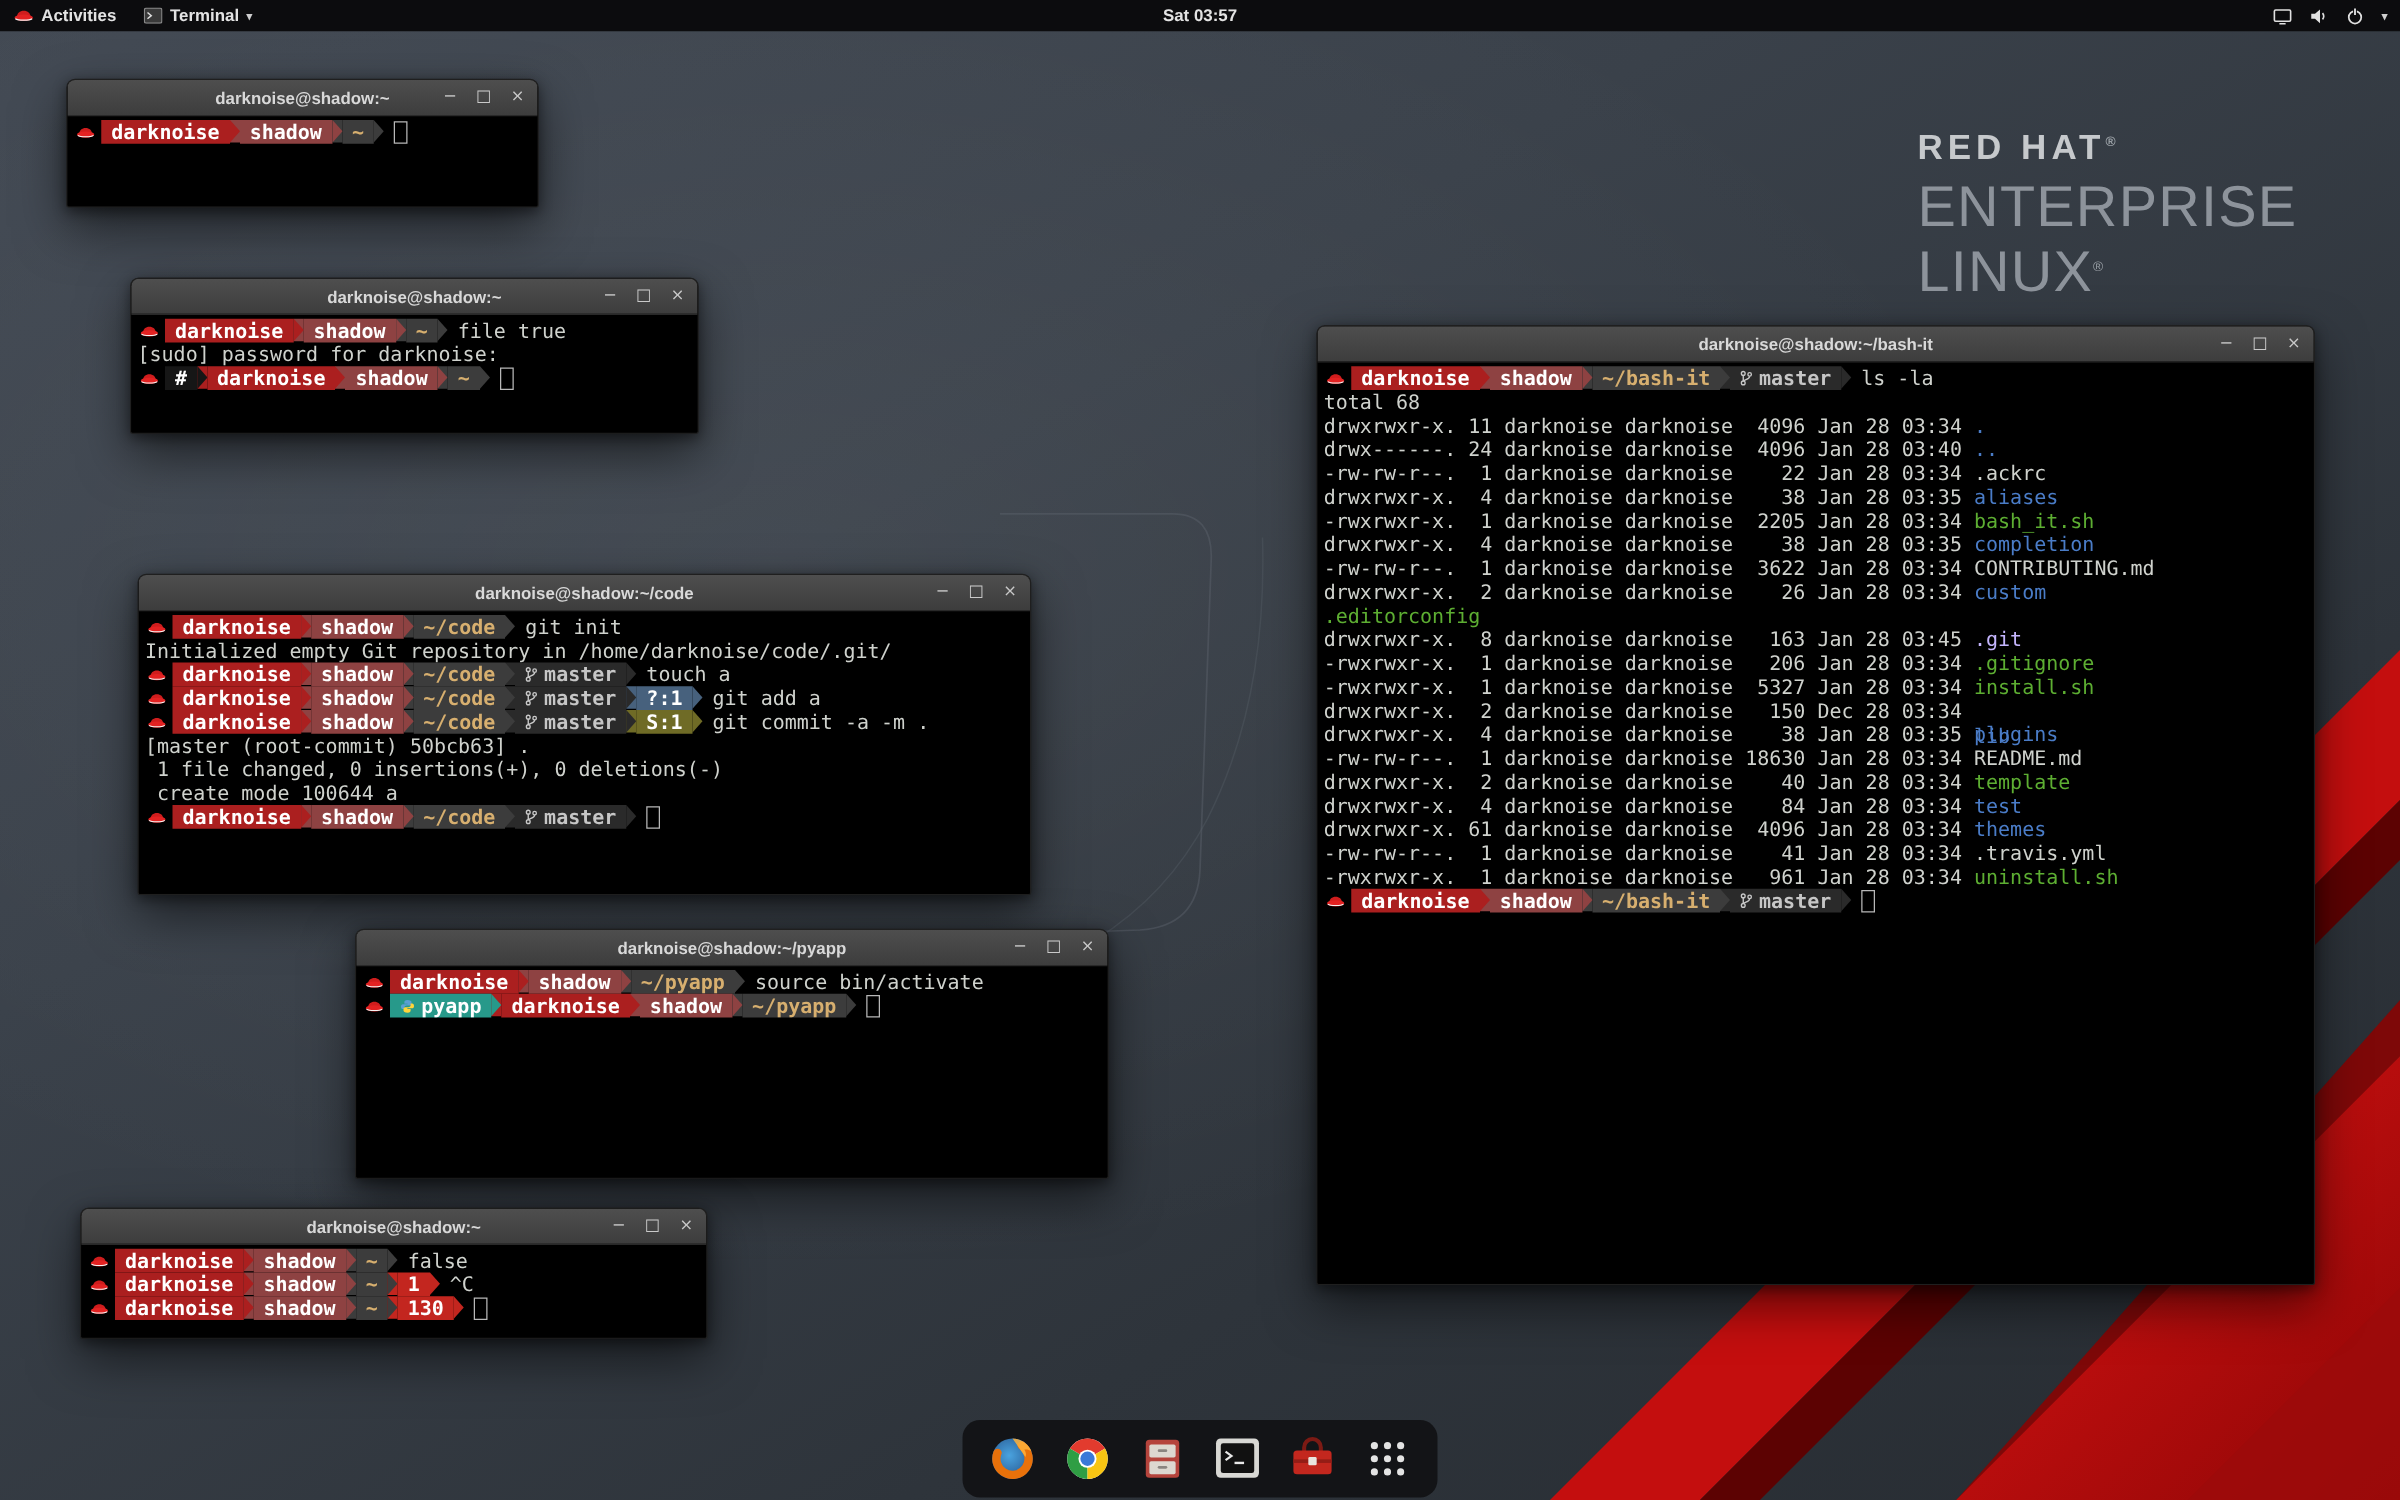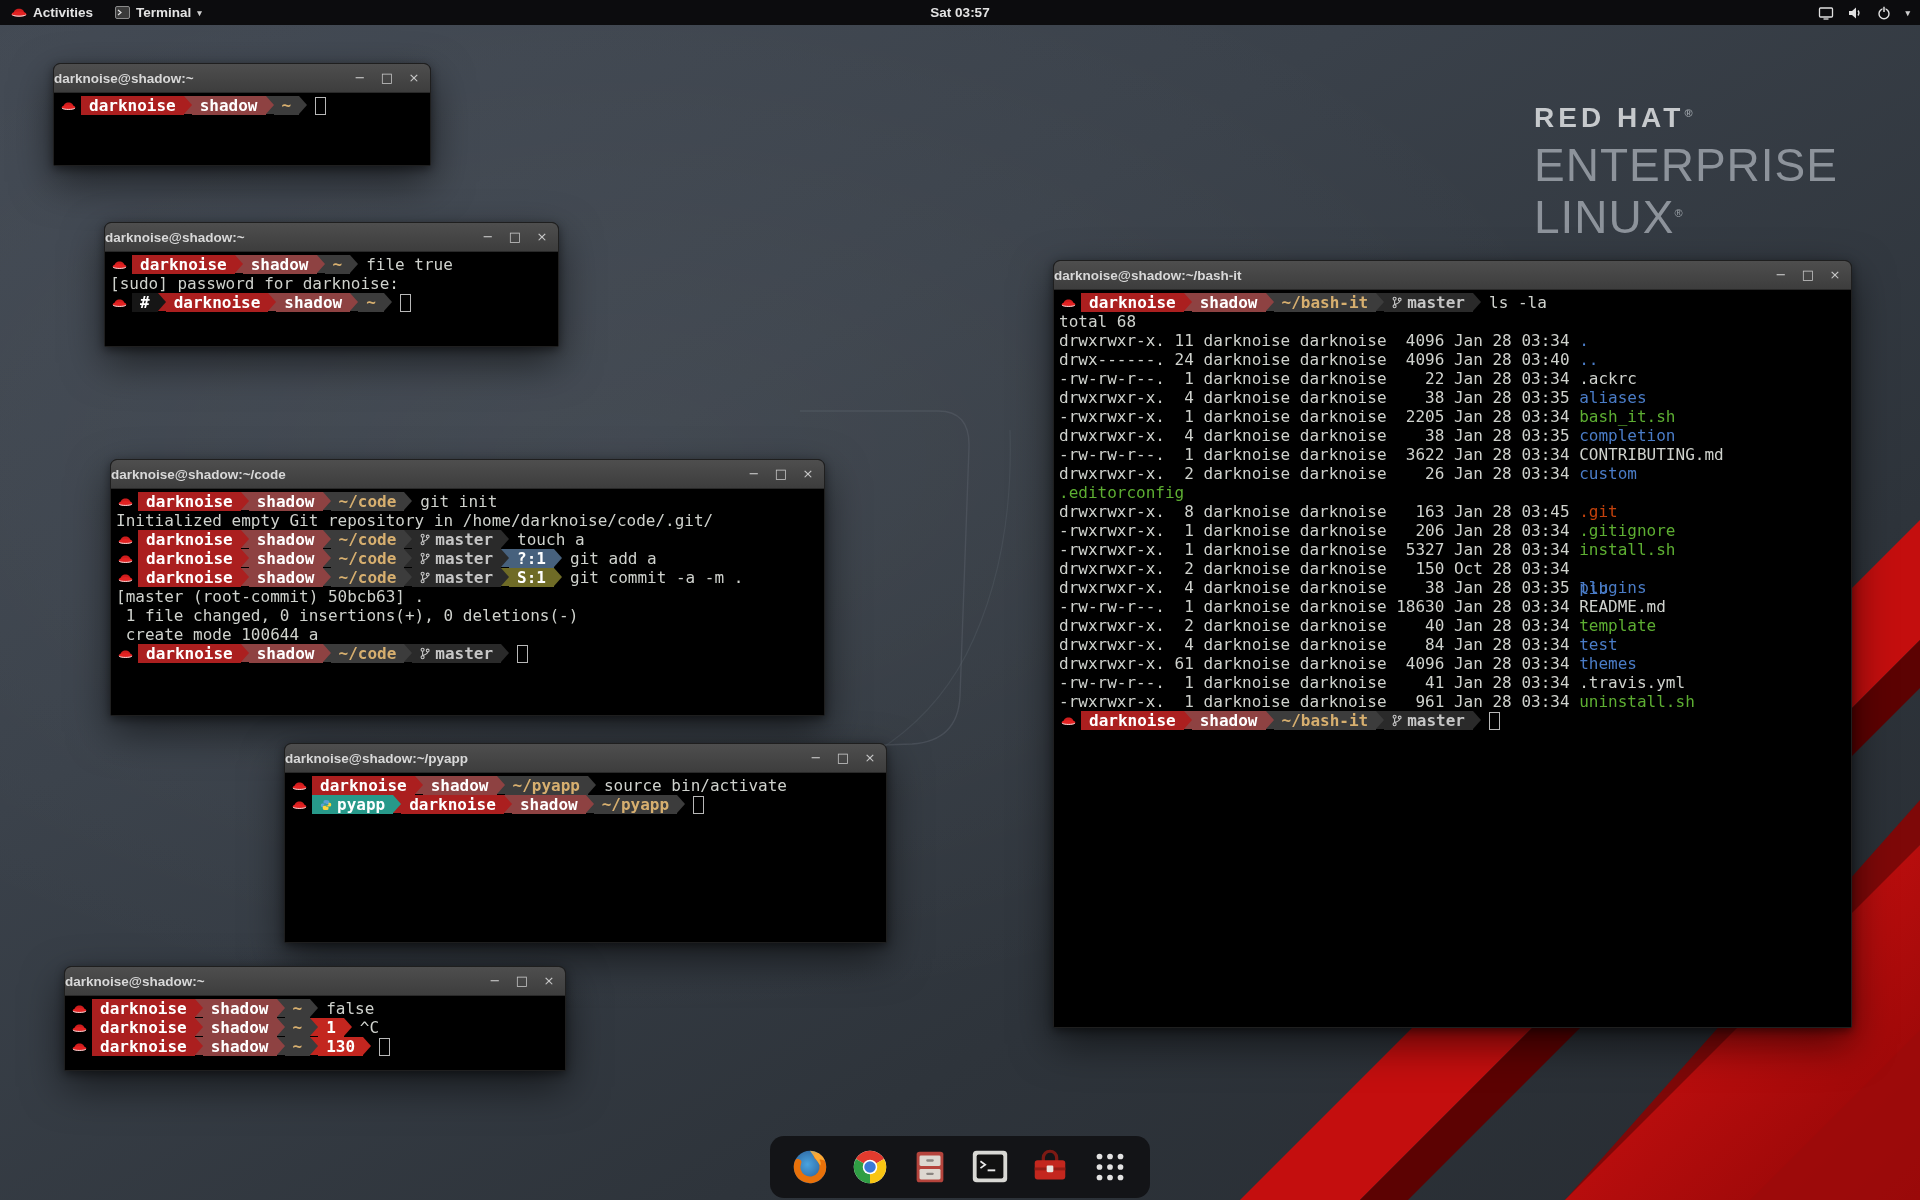--- a/index.html
+++ b/index.html
@@ -26,21 +26,21 @@
   .tb-clock{position:absolute;left:50%;transform:translateX(-50%);top:0;height:100%;
     display:flex;align-items:center}
   .tb-right{margin-left:auto;display:flex;align-items:center;gap:13px;padding-right:10px;height:100%}
   .chev{font-size:9px;color:#cfcfcf}
 
   
   .term-window{position:absolute;background:#000;border:1px solid #1f1f1f;
     border-radius:7px 7px 2px 2px;overflow:hidden;z-index:5;
     box-shadow:0 16px 40px rgba(0,0,0,.55),0 3px 10px rgba(0,0,0,.45)}
   .titlebar{height:28px;background:linear-gradient(#4e4e4e,#3d3d3d);
-    border-bottom:1px solid #292929;position:relative;display:flex;align-items:center;justify-content:flex-start}
+    border-bottom:1px solid #292929;position:relative;display:flex;align-items:center;justify-content:center}
   .win-title{font-size:13.5px;font-weight:bold;color:#d8d8d8;white-space:nowrap}
   .win-buttons{position:absolute;right:9px;top:0;height:100%;display:flex;align-items:center;gap:13px}
   .win-btn{color:#c9c9c9;font-family:"DejaVu Sans",sans-serif;font-size:13px;width:14px;
     text-align:center;line-height:14px}
   .term-body{background:#000;height:calc(100% - 29px);overflow:hidden;
     padding:3px 16px 0 5px;font-family:"DejaVu Sans Mono",monospace;font-size:16px;color:#cfd2cd}
   .term-line{display:flex;align-items:stretch;height:19px}
   .pl-seg{display:inline-flex;align-items:center;gap:5px;padding:0 8px;font-weight:bold;flex:0 0 auto}
   .pl-arrow{width:0;height:0;flex:0 0 auto;
     border-top:9.5px solid transparent;border-bottom:9.5px solid transparent;border-left:8px solid transparent}
@@ -613,32 +613,32 @@
           </div>
           <div class="term-line">
             <span class="txt">drwxrwxr-x.  2 darknoise darknoise    26 Jan 28 03:34 </span>
             <span class="txt" style="color: rgb(74, 124, 199);">custom</span>
           </div>
           <div class="term-line">
             <span class="txt" style="color: rgb(93, 174, 50);">.editorconfig</span>
           </div>
           <div class="term-line">
             <span class="txt">drwxrwxr-x.  8 darknoise darknoise   163 Jan 28 03:45 </span>
-            <span class="txt" style="color: #c2410c;">.git</span>
+            <span class="txt" style="color: #c4b5fd;">.git</span>
           </div>
           <div class="term-line">
             <span class="txt">-rwxrwxr-x.  1 darknoise darknoise   206 Jan 28 03:34 </span>
             <span class="txt" style="color: rgb(93, 174, 50);">.gitignore</span>
           </div>
           <div class="term-line">
             <span class="txt">-rwxrwxr-x.  1 darknoise darknoise  5327 Jan 28 03:34 </span>
             <span class="txt" style="color: rgb(93, 174, 50);">install.sh</span>
           </div>
           <div class="term-line">
-            <span class="txt">drwxrwxr-x.  2 darknoise darknoise   150 Oct 28 03:34 </span>
+            <span class="txt">drwxrwxr-x.  2 darknoise darknoise   150 Dec 28 03:34 </span>
             <span class="txt" style="color: rgb(74, 124, 199); margin-top: 40px;">lib</span>
           </div>
           <div class="term-line">
             <span class="txt">drwxrwxr-x.  4 darknoise darknoise    38 Jan 28 03:35 </span>
             <span class="txt" style="color: rgb(74, 124, 199);">plugins</span>
           </div>
           <div class="term-line">
             <span class="txt">-rw-rw-r--.  1 darknoise darknoise 18630 Jan 28 03:34 </span>
             <span class="txt">README.md</span>
           </div>

